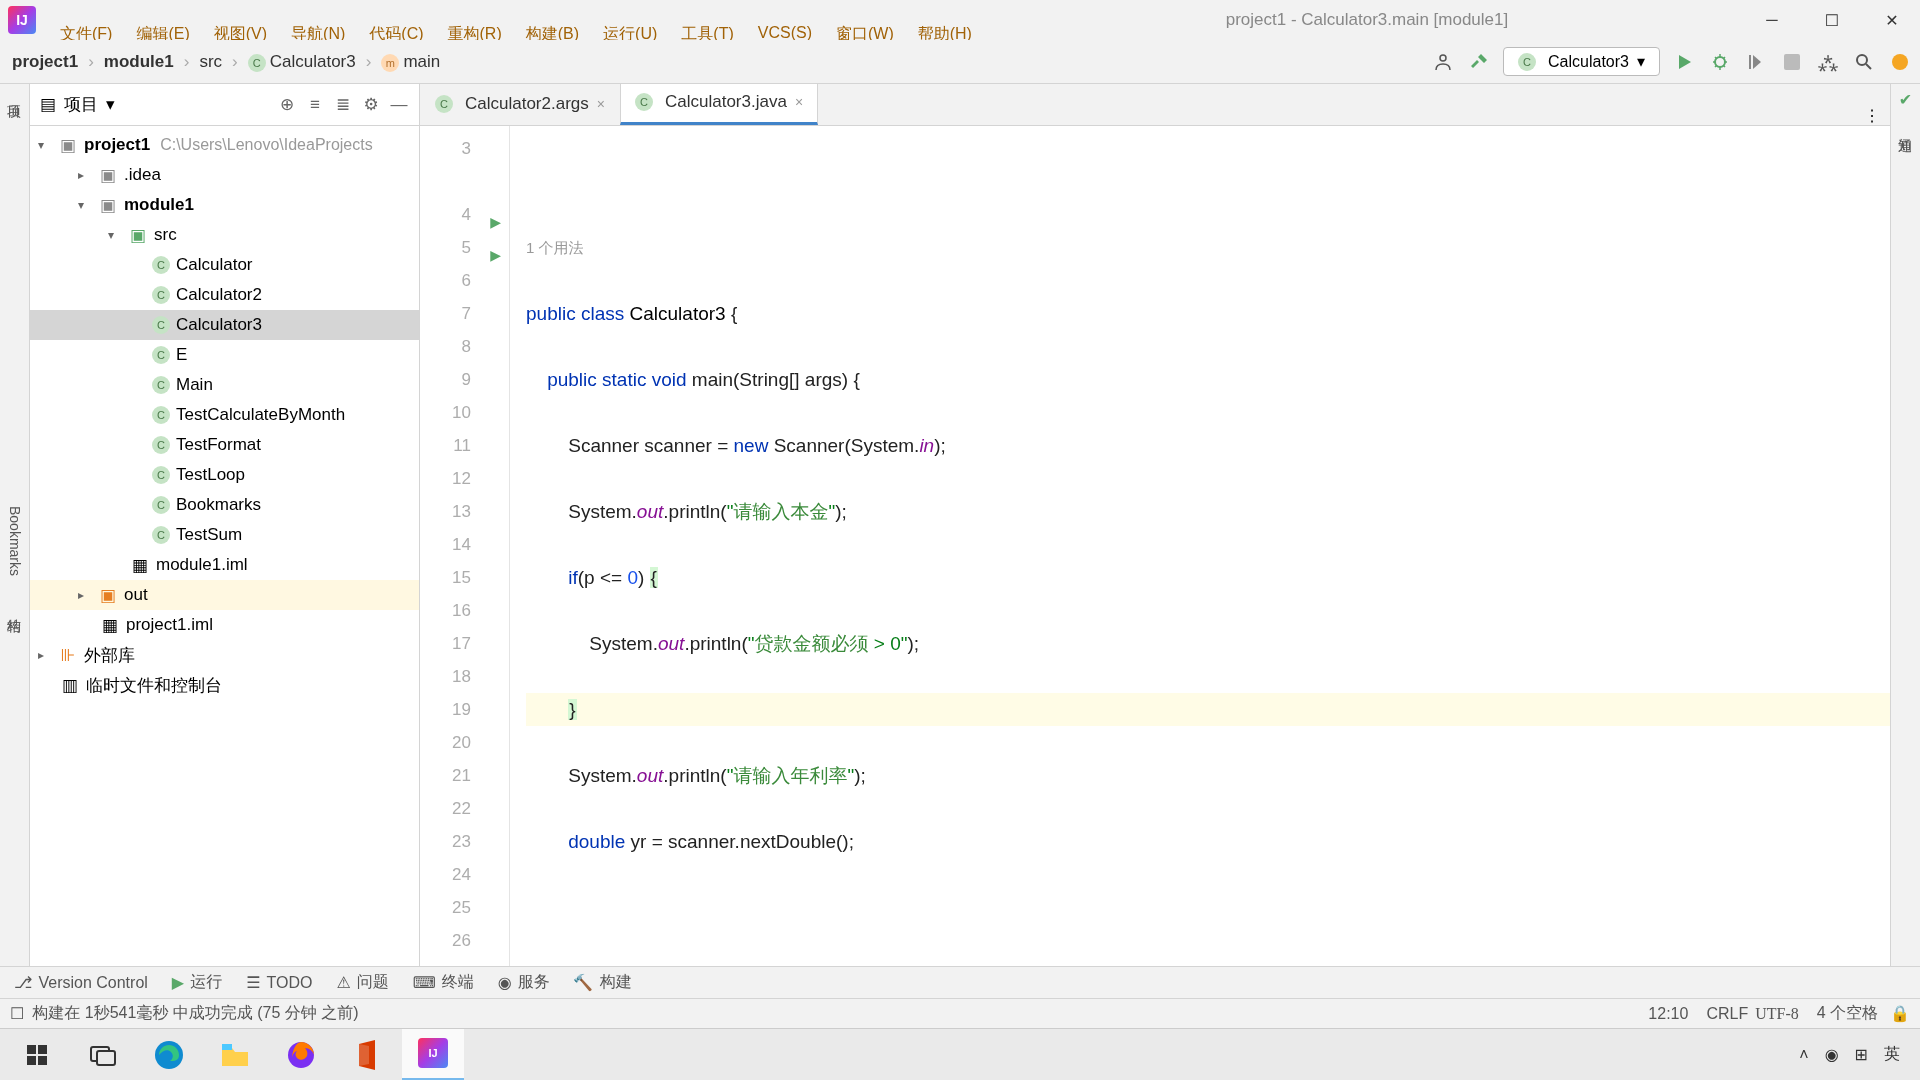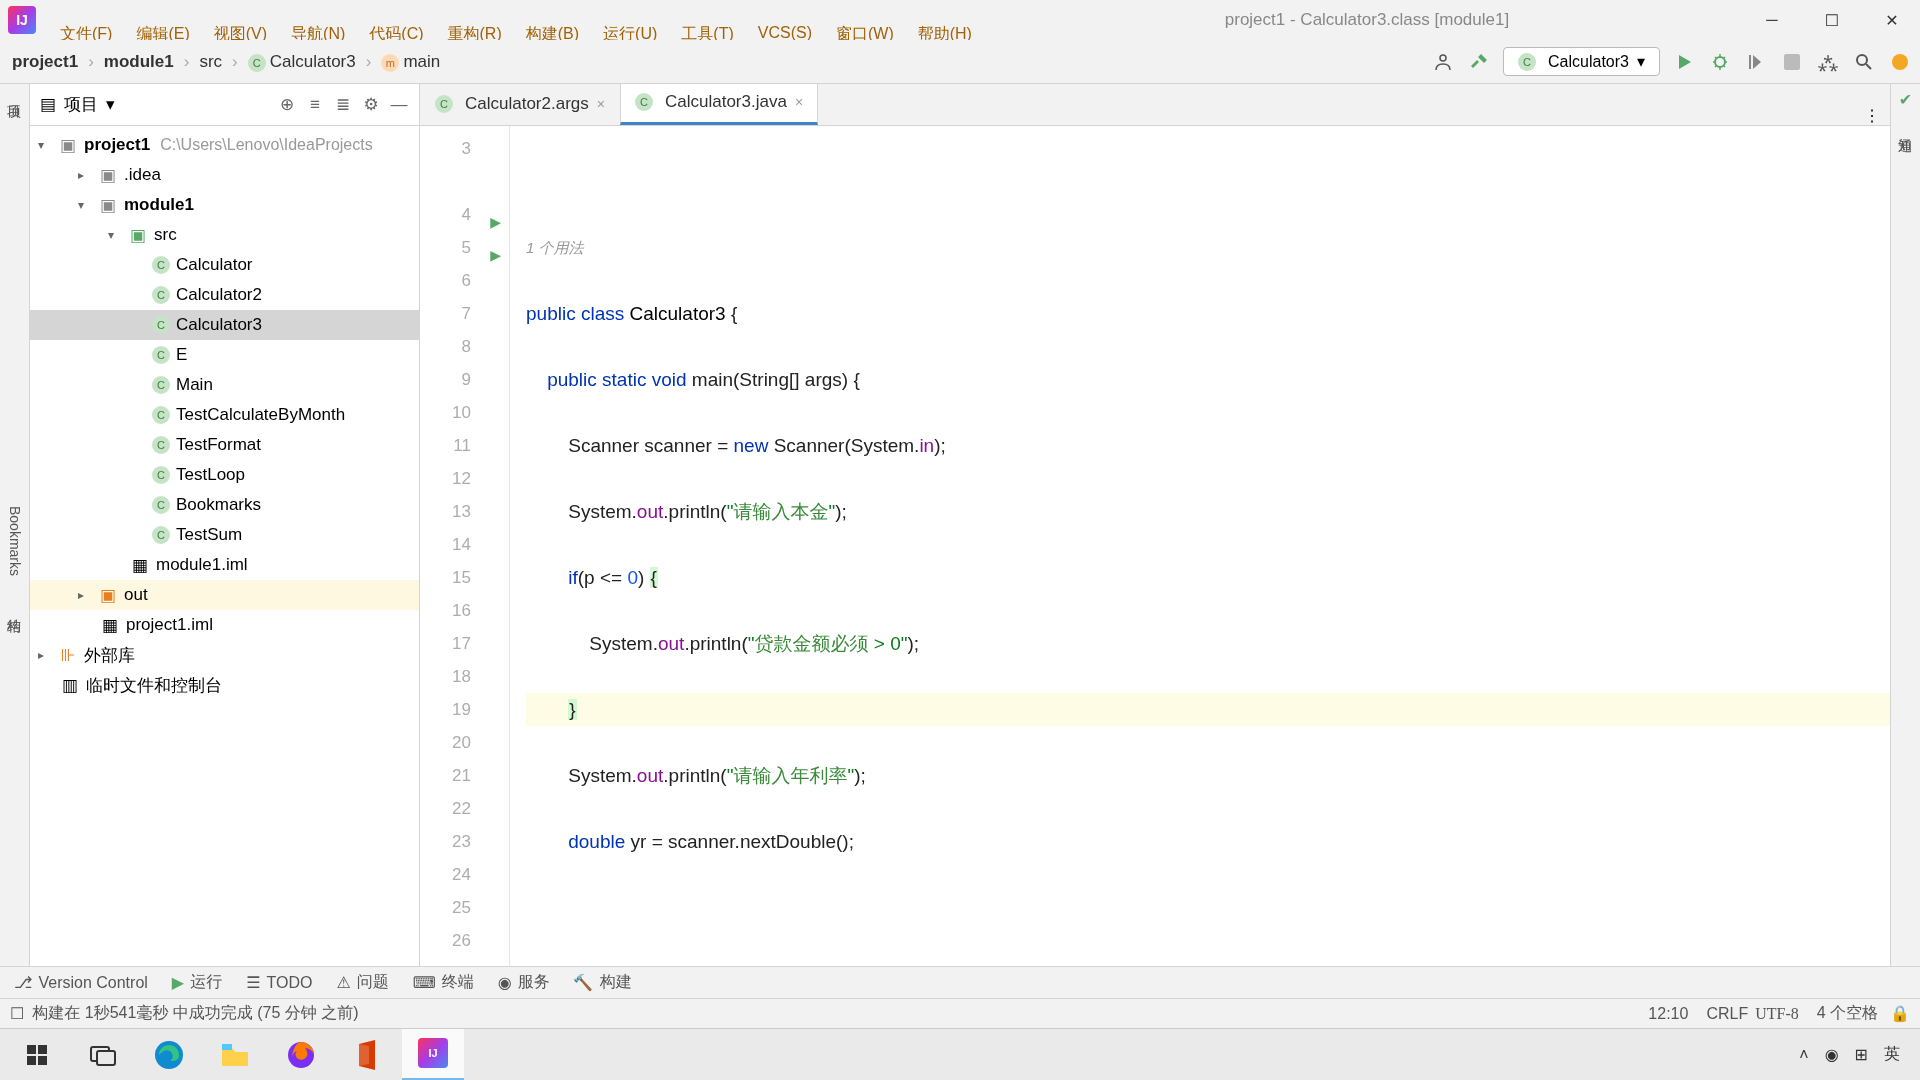--- a/index.html
+++ b/index.html
@@ -59,26 +59,26 @@
 .tab .close { color: #999; font-size: 14px; }
 .tabs-right { margin-left: auto; padding-right: 10px; display:flex; align-items:center; }
 
 .editor-body { flex: 1; display: flex; overflow: hidden; font-family: 'Consolas', 'Monaco', monospace; }
 .gutter { width: 90px; background: #fff; border-right: 1px solid #e4e4e4; text-align: right; padding-top: 6px; }
 .line-num { height: 33px; line-height: 33px; padding-right: 38px; color: #adadad; font-size: 17px; position: relative; }
 .run-marker { position: absolute; right: 8px; top: 8px; color: #59a869; font-size: 14px; }
 .code { flex: 1; padding: 6px 0 0 16px; font-size: 19px; line-height: 33px; white-space: pre; color: #222; position: relative; }
 .code-line { height: 33px; }
 .code-line.hl { background: #fffce6; }
-.usage { color: #999; font-size: 15px; font-style: italic; }
+.usage { color: #999; font-size: 15px; }
 .kw { color: #0033b3; }
 .str { color: #067d17; }
 .strCN { color: #3a8a3a; }
 .num { color: #1750eb; }
-.field { color: #871094; }
+.field { color: #871094; font-style: italic; }
 .cls { color: #000; }
 .bracket-hl { background: #d4f7d4; padding: 0 1px; }
 
 
 .right-gutter { width: 30px; background: #f2f2f2; border-left: 1px solid #d4d4d4; display:flex; flex-direction:column; align-items:center; padding-top:6px; gap:12px; }
 
 
 .bottom-bar { height: 32px; background: #f2f2f2; border-top: 1px solid #d4d4d4; display: flex; align-items: center; padding: 0 14px; gap: 24px; font-size: 16px; color: #555; }
 .bottom-item { display: flex; align-items: center; gap: 6px; cursor: pointer; }
 
@@ -106,21 +106,21 @@
     <div class="menu-item">导航(N)</div>
     <div class="menu-item">代码(C)</div>
     <div class="menu-item">重构(R)</div>
     <div class="menu-item">构建(B)</div>
     <div class="menu-item">运行(U)</div>
     <div class="menu-item">工具(T)</div>
     <div class="menu-item">VCS(S)</div>
     <div class="menu-item">窗口(W)</div>
     <div class="menu-item">帮助(H)</div>
   </div>
-  <div class="title-center">project1 - Calculator3.class [module1]</div>
+  <div class="title-center">project1 - Calculator3.main [module1]</div>
   <div class="window-controls">
     <div class="win-ctrl">─</div>
     <div class="win-ctrl">☐</div>
     <div class="win-ctrl">✕</div>
   </div>
 </div>
 
 <div class="toolbar">
   <div class="breadcrumb">
     <span class="crumb bold">project1</span>

